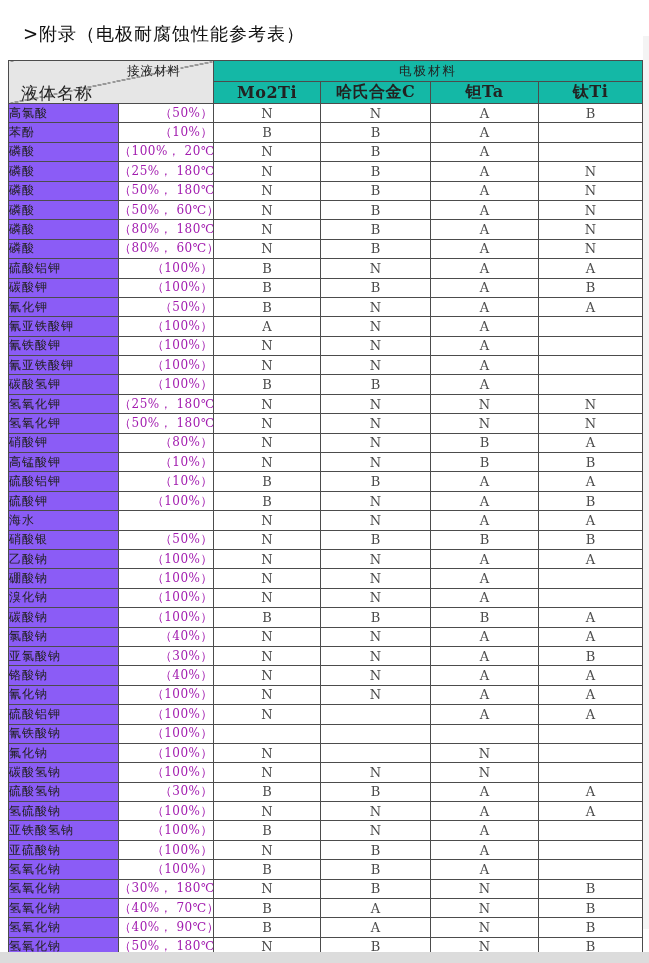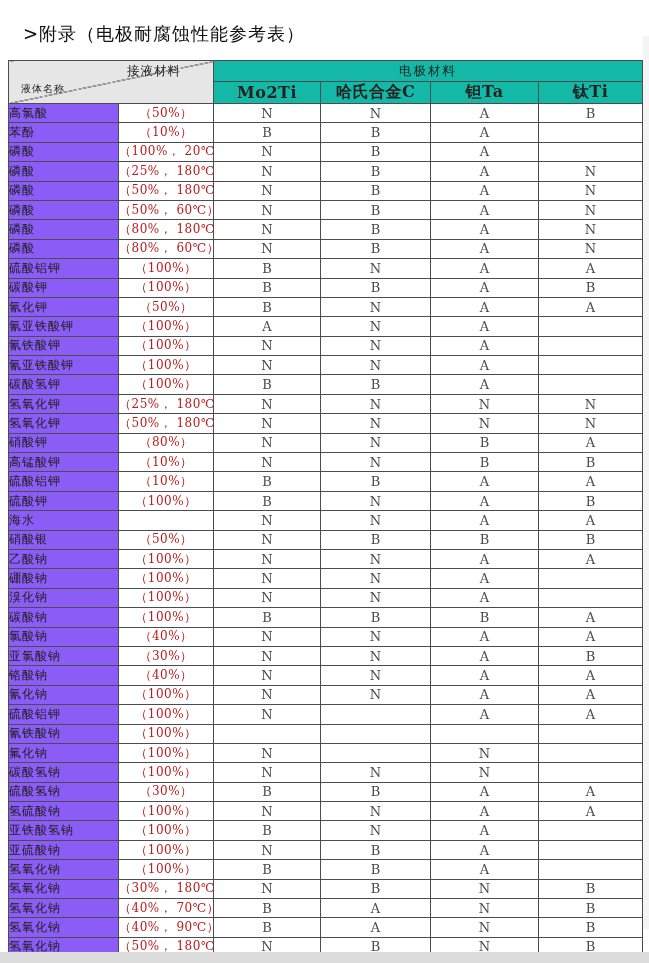--- a/index.html
+++ b/index.html
@@ -62,40 +62,40 @@
     top: 2px;
     left: 118px;
     font-size: 12.5px;
     color: #222222;
     letter-spacing: 1px;
   }
   th.corner .c-bot {
     position: absolute;
     top: 21px;
     left: 12px;
-    font-size: 10px;
+    font-size: 17px;
     color: #222222;
     letter-spacing: 1px;
   }
   th.group-hdr { letter-spacing: 2px; }
   th.elec-hdr { font-size: 16px; letter-spacing: 0.5px; font-weight: bold; }
   
   tbody td { height: 18.4px; }
   td.liquid {
     background: #8b5cf6;
     font-size: 12px;
     color: #222222;
     padding-left: 12px;
     letter-spacing: 1px;
   }
   td.cond {
     background: #ffffff;
-    text-align: center;
+    text-align: right;
     font-size: 12px;
-    color: #b91c1c;
+    color: #a21caf;
     letter-spacing: 0.5px;
   }
   td.val {
     background: #ffffff;
     text-align: center;
     font-size: 13px;
     color: #4a4a4a;
     font-family: "DejaVu Serif", "Liberation Serif", serif;
   }
   .bottom-strip {

